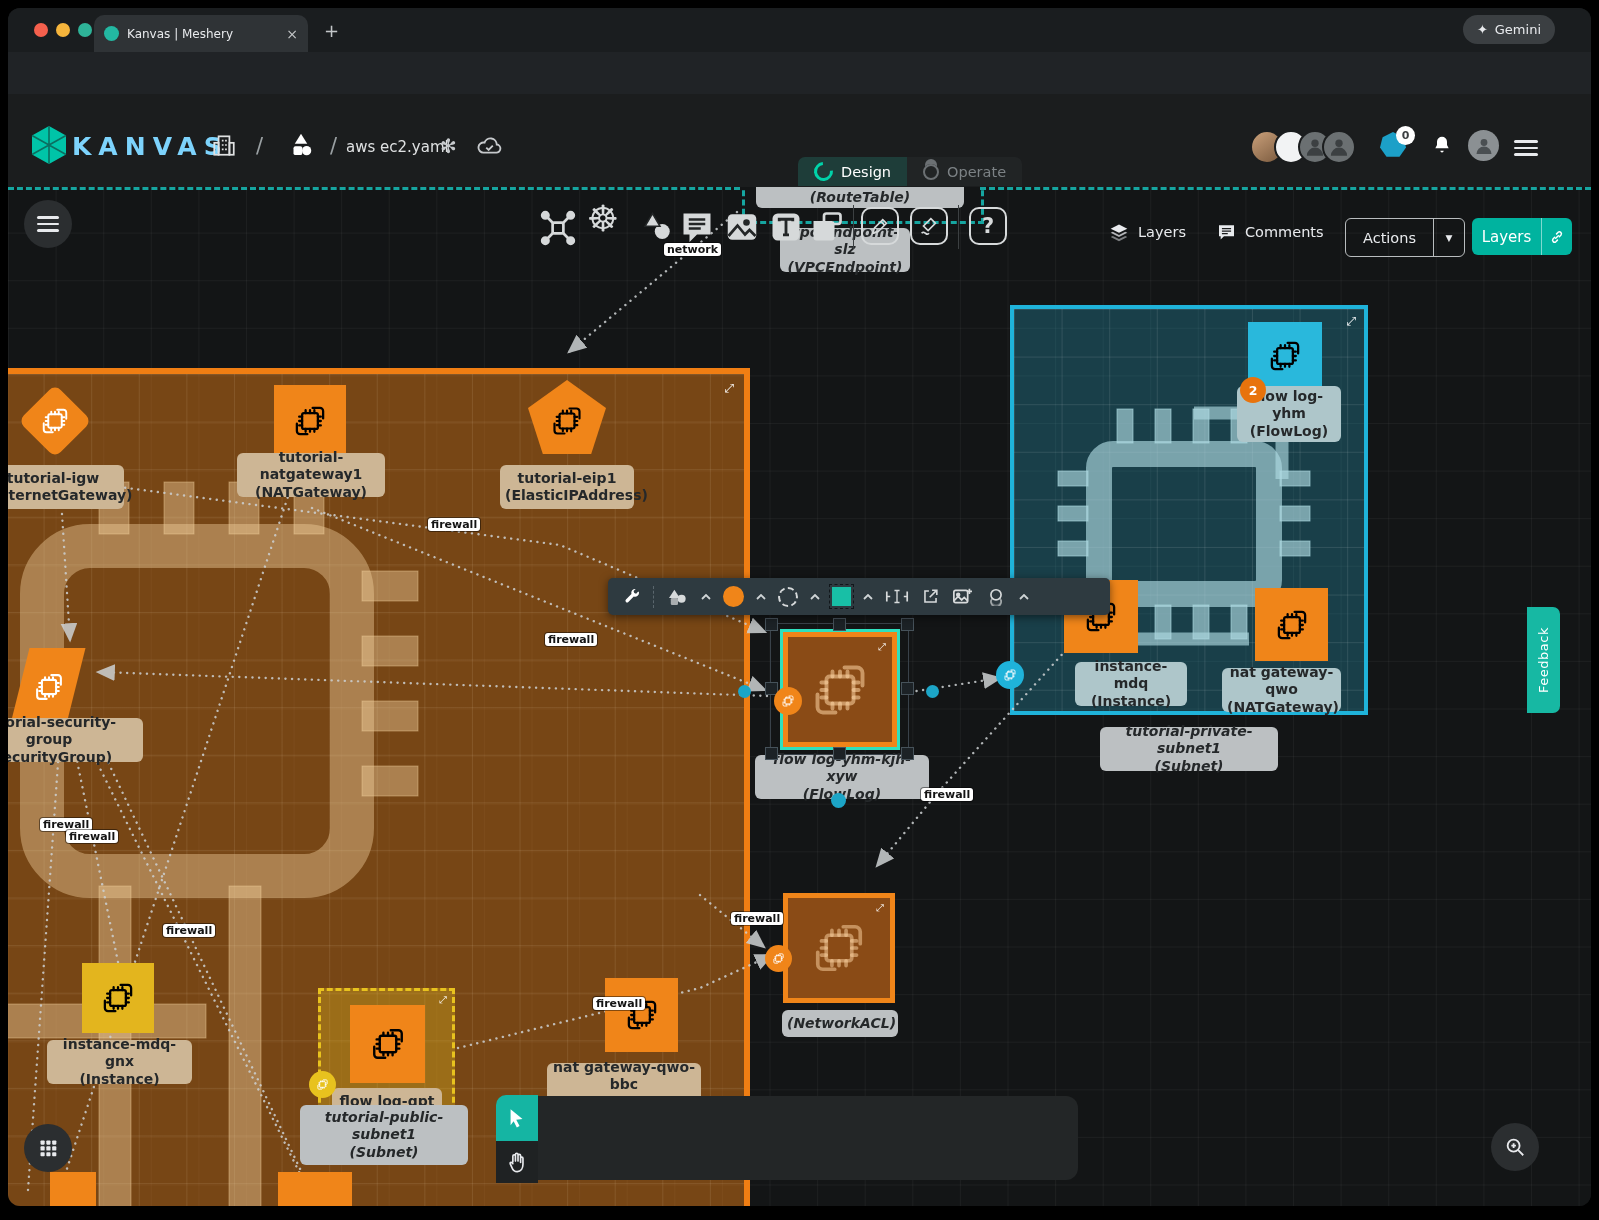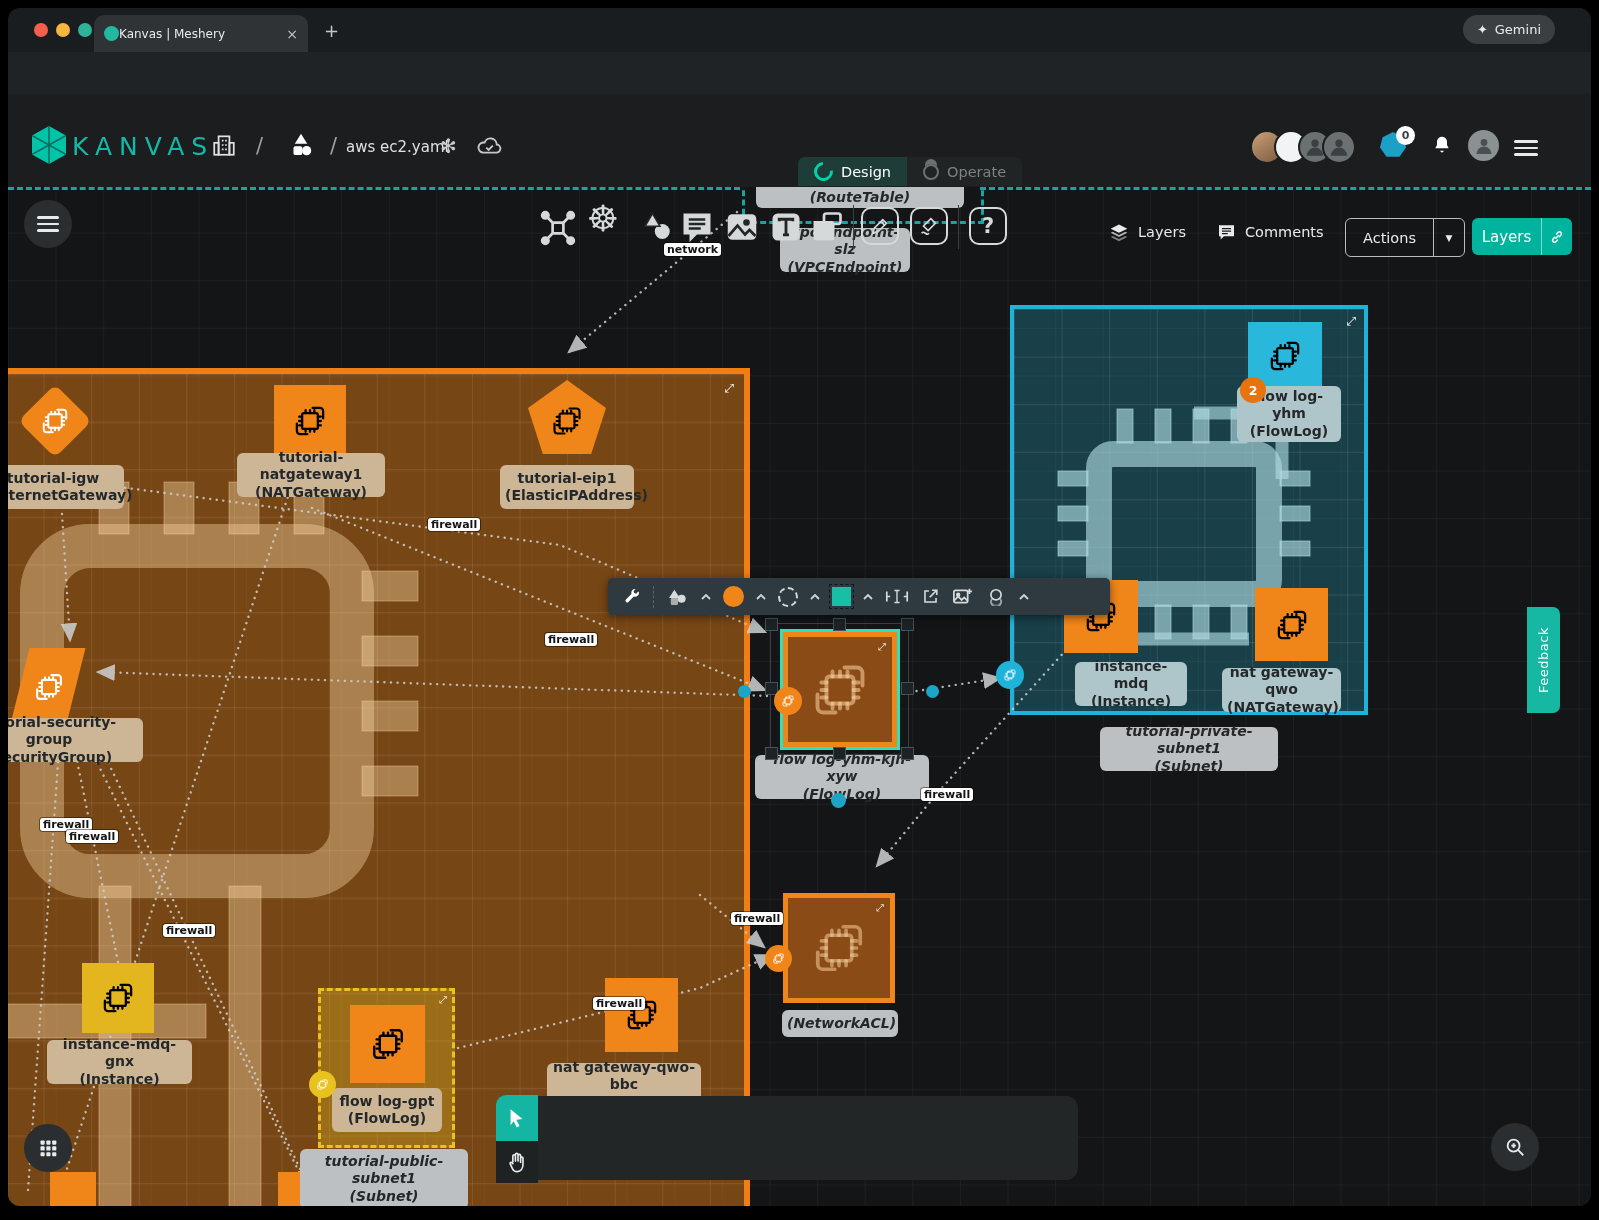--- a/index.html
+++ b/index.html
@@ -4,37 +4,37 @@
 <style>
   html,body{margin:0;padding:0;background:#000;width:1599px;height:1220px;overflow:hidden;
     font-family:"DejaVu Sans",sans-serif;}
   .abs{position:absolute;}
   #window{position:absolute;left:8px;top:8px;width:1583px;height:1198px;border-radius:12px;
     overflow:hidden;background:#141617;}
   
   .tabstrip{position:absolute;left:0;top:0;width:100%;height:44px;background:#1a1d1f;}
   .tl{position:absolute;top:15px;width:14px;height:14px;border-radius:50%;}
   .tab{position:absolute;left:86px;top:7px;width:214px;height:37px;background:#2f3336;
-    border-radius:10px 10px 0 0;color:#e8eaed;font-size:12px;display:flex;align-items:center;padding:0 10px;box-sizing:border-box;}
+    border-radius:10px 10px 0 0;color:#e8eaed;font-size:12px;display:flex;align-items:center;gap:8px;padding:0 10px;box-sizing:border-box;}
   .favicon{width:15px;height:15px;border-radius:50%;background:#23b8a2;flex:0 0 auto;}
   .tabclose{margin-left:auto;color:#c3c6c8;font-size:14px;}
   .newtab{position:absolute;left:316px;top:12px;color:#c3c6c8;font-size:18px;}
   .gemini{position:absolute;right:36px;top:7px;height:29px;background:#3b3f42;border-radius:15px;
     color:#e8eaed;font-size:13px;display:flex;align-items:center;gap:7px;padding:0 14px;}
   .urlrow{position:absolute;left:0;top:44px;width:100%;height:42px;background:#202326;}
   .navic{position:absolute;top:52px;color:#c6c9cc;font-size:17px;}
   .urlpill{position:absolute;left:114px;top:49px;width:1238px;height:32px;background:#17191b;
     border-radius:16px;display:flex;align-items:center;gap:10px;padding:0 14px;box-sizing:border-box;}
   .urltext{color:#e2e4e6;font-size:13.5px;font-family:"Liberation Sans",sans-serif;white-space:nowrap;}
   .rowic{position:absolute;top:51px;color:#c6c9cc;font-size:16px;}
   .avatarC{position:absolute;left:1481px;top:50px;width:25px;height:25px;border-radius:50%;background:#3fb8b0;
     color:#fff;font-size:12px;font-weight:bold;display:flex;align-items:center;justify-content:center;}
   
   .appheader{position:absolute;left:0;top:86px;width:100%;height:93px;background:#1b1d1e;z-index:30;}
-  .wordmark{position:absolute;left:64px;top:38px;color:#14b8a6;font-size:25px;font-weight:normal;letter-spacing:7px;}
+  .wordmark{position:absolute;left:64px;top:38px;color:#7dd3fc;font-size:25px;font-weight:bold;letter-spacing:7px;}
   .crumb{color:#dfe1e2;font-size:15px;position:absolute;top:44px;}
   .slash{color:#9aa0a3;font-size:21px;position:absolute;top:40px;}
   .hico{position:absolute;color:#dfe1e2;}
   .avstack{position:absolute;left:1242px;top:36px;height:32px;}
   .av{position:absolute;width:30px;height:30px;border-radius:50%;border:2px solid #1b1d1e;top:0;}
   .meshbadge{position:absolute;left:1372px;top:38px;}
   .bellwrap{position:absolute;left:1424px;top:40px;color:#fff;}
   .profile{position:absolute;left:1460px;top:36px;width:31px;height:31px;border-radius:50%;background:#8b9093;
     display:flex;align-items:center;justify-content:center;}
   .burger{position:absolute;left:1506px;top:42px;width:24px;}
@@ -429,21 +429,21 @@
     <div class="badge" style="left:301px;top:886px;width:27px;height:27px;background:#E8C21E">
       <svg width="15" height="15" viewBox="0 0 24 24" style="color:#fff">
             <use href="#chip"></use>
           </svg>
     </div>
     <div class="nlabel tan" style="left:324px;top:903px;width:110px;height:44px;z-index:8">
       <span>flow log-gpt</span>
       <span>(FlowLog)</span>
     </div>
 
-    <div class="nlabel gray" style="left:292px;top:964px;width:168px;height:60px">
+    <div class="nlabel gray" style="left:292px;top:920px;width:168px;height:60px">
       <span>tutorial-public-subnet1</span>
       <span>(Subnet)</span>
     </div>
 
     <div class="sqnode" style="left:597px;top:793px;width:73px;height:74px">
       <svg width="42" height="42" viewBox="0 0 24 24">
             <use href="#chip"></use>
           </svg>
     </div>
     <div class="nlabel tan" style="left:539px;top:878px;width:154px;height:44px">

